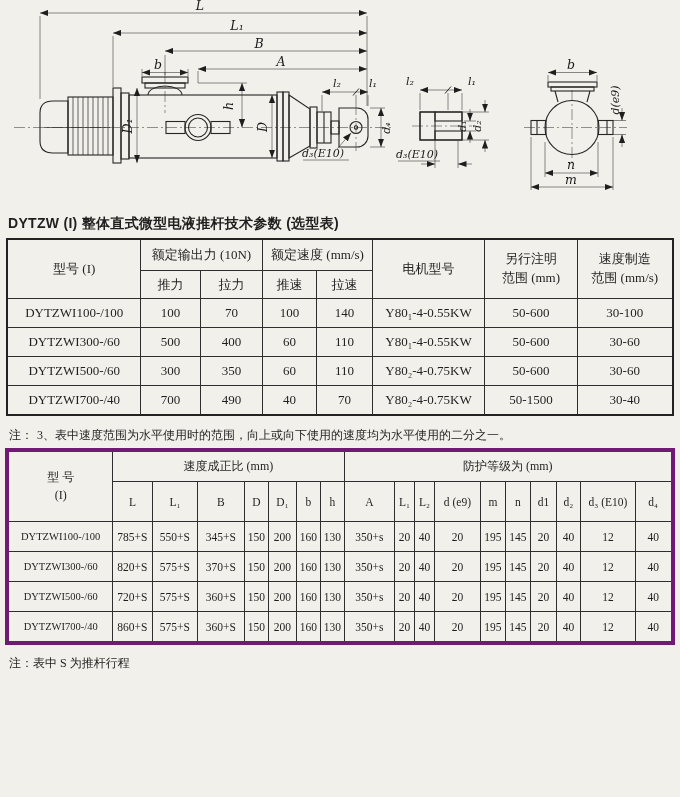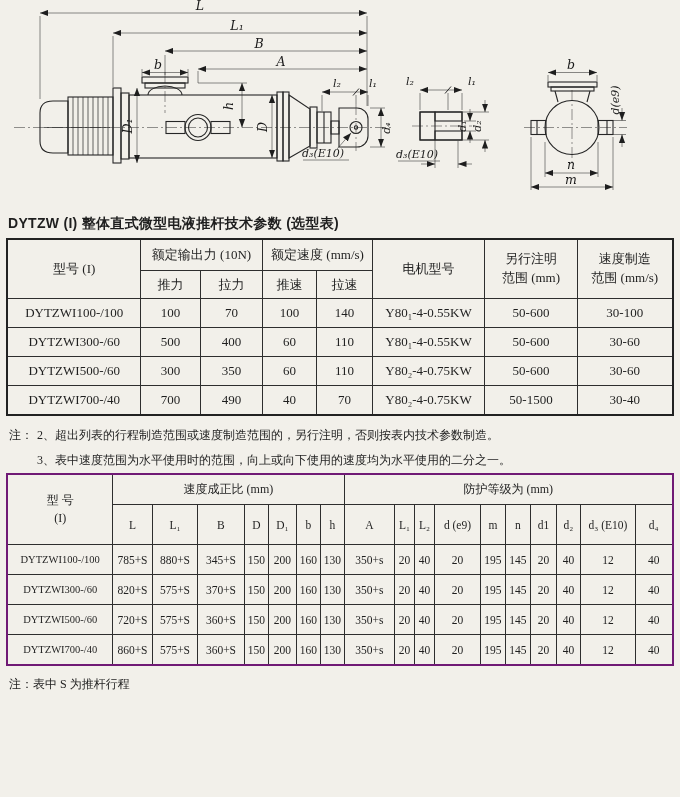--- a/index.html
+++ b/index.html
@@ -30,21 +30,21 @@
     margin:3px 0 5px 8px;letter-spacing:0.3px;
   }
 
   
   table{border-collapse:collapse;table-layout:fixed;margin:0 auto;background:transparent;}
   th,td{border:1px solid #2e2e2e;text-align:center;vertical-align:middle;font-weight:normal;padding:0;}
   table.t1{width:666px;border:2px solid #222;font-size:13px;}
   table.t1 thead tr.r1 th{height:30px;}
   table.t1 thead tr.r2 th{height:27px;}
   table.t1 tbody td{height:28px;}
-  table.t2{width:666px;border:2px solid #701a75;font-size:11.5px;}
+  table.t2{width:666px;border:4px solid #701a75;font-size:11.5px;}
   table.t2 thead tr.r1 th{height:29px;font-size:12px;}
   table.t2 thead tr.r2 th{height:39px;font-size:11.5px;}
   table.t2 tbody td{height:29px;}
   table.t2 tbody td:first-child{font-size:10.5px;}
   .two-line div{line-height:1.45;}
 
   
   .notes{position:relative;margin:7px 0 0 0;font-size:12px;line-height:25px;}
   .note-label{position:absolute;left:9px;top:0;}
   .note-line{margin-left:37px;margin-right:14px;padding-left:20px;text-indent:-20px;}
@@ -262,21 +262,20 @@
           <td>70</td>
           <td>Y80₂-4-0.75KW</td>
           <td>50-1500</td>
           <td>30-40</td>
         </tr>
       </tbody>
   </table>
 
   <div class="notes">
     <span class="note-label">注：</span>
-    <div class="note-line">2、超出列表的行程制造范围或速度制造范围的，另行注明，否则按表内技术参数制造。</div>
     <div class="note-line">3、表中速度范围为水平使用时的范围，向上或向下使用的速度均为水平使用的二分之一。</div>
   </div>
 
 
   <table class="t2">
     <colgroup>
       <col style="width:105px">
         <col style="width:40px">
         <col style="width:45px">
         <col style="width:47px">
@@ -321,21 +320,21 @@
         <th>d1</th>
         <th>d₂</th>
         <th>d₃ (E10)</th>
         <th>d₄</th>
       </tr>
     </thead>
     <tbody>
         <tr>
           <td>DYTZWI100-/100</td>
           <td>785+S</td>
-          <td>880+S</td>
+          <td>550+S</td>
           <td>345+S</td>
           <td>150</td>
           <td>200</td>
           <td>160</td>
           <td>130</td>
           <td>350+s</td>
           <td>20</td>
           <td>40</td>
           <td>20</td>
           <td>195</td>

